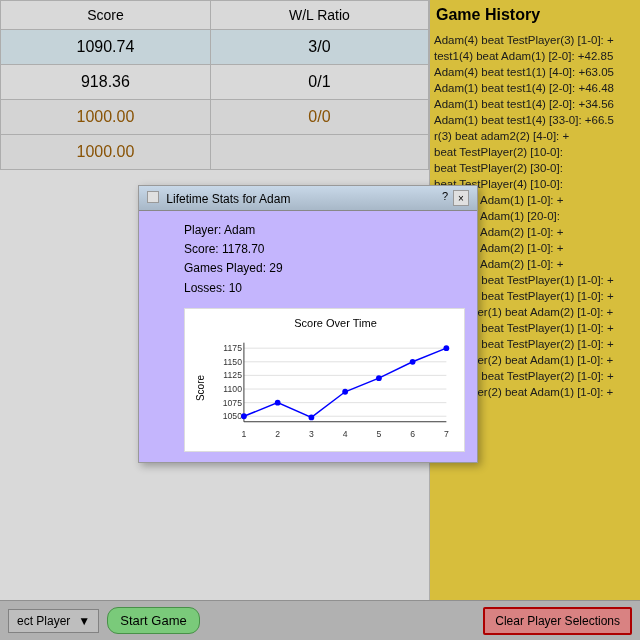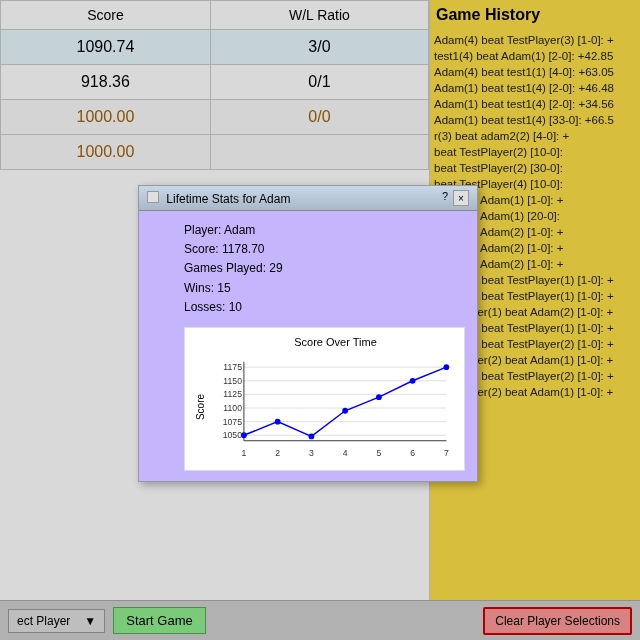--- a/index.html
+++ b/index.html
@@ -98,30 +98,30 @@
     }
 
     .select-player-btn {
       background: #e0e0e0;
       border: 1px solid #999;
       padding: 4px 8px;
       font-size: 12px;
       cursor: pointer;
       display: flex;
       align-items: center;
-      gap: 14px;
+      gap: 8px;
     }
 
     .start-game-btn {
       background: #90ee90;
       border: 1px solid #5a5;
       padding: 5px 12px;
       font-size: 13px;
       cursor: pointer;
-      border-radius: 0;
+      border-radius: 11px;
     }
 
     .clear-btn {
       background: #ff9999;
       border: 2px solid #cc0000;
       padding: 5px 10px;
       font-size: 12px;
       cursor: pointer;
       border-radius: 2px;
       margin-left: auto;
@@ -330,21 +330,20 @@
     <div style="display:flex;gap:2px;">
       <span style="cursor:pointer;font-size:11px;padding:0 3px;">?</span>
       <button class="modal-close-btn">×</button>
     </div>
   </div>
   <div class="modal-content">
     <div class="modal-stats">
       <div>Player: Adam</div>
       <div>Score: 1178.70</div>
       <div>Games Played: 29</div>
-      <div>Wins: 15</div>
       <div>Losses: 10</div>
     </div>
     <div class="chart-container">
       <div class="chart-title">Score Over Time</div>
       <div class="chart-area">
         <span class="chart-y-label">Score</span>
         <svg class="chart-svg" id="chart-svg" viewBox="0 0 250 110">
             <line x1="30" y1="84.3" x2="240" y2="84.3" class="grid-line"></line>
             <text x="28.0" y="87.3" class="tick-label" text-anchor="end">1050</text>
             <line x1="30" y1="70.2" x2="240" y2="70.2" class="grid-line"></line>

